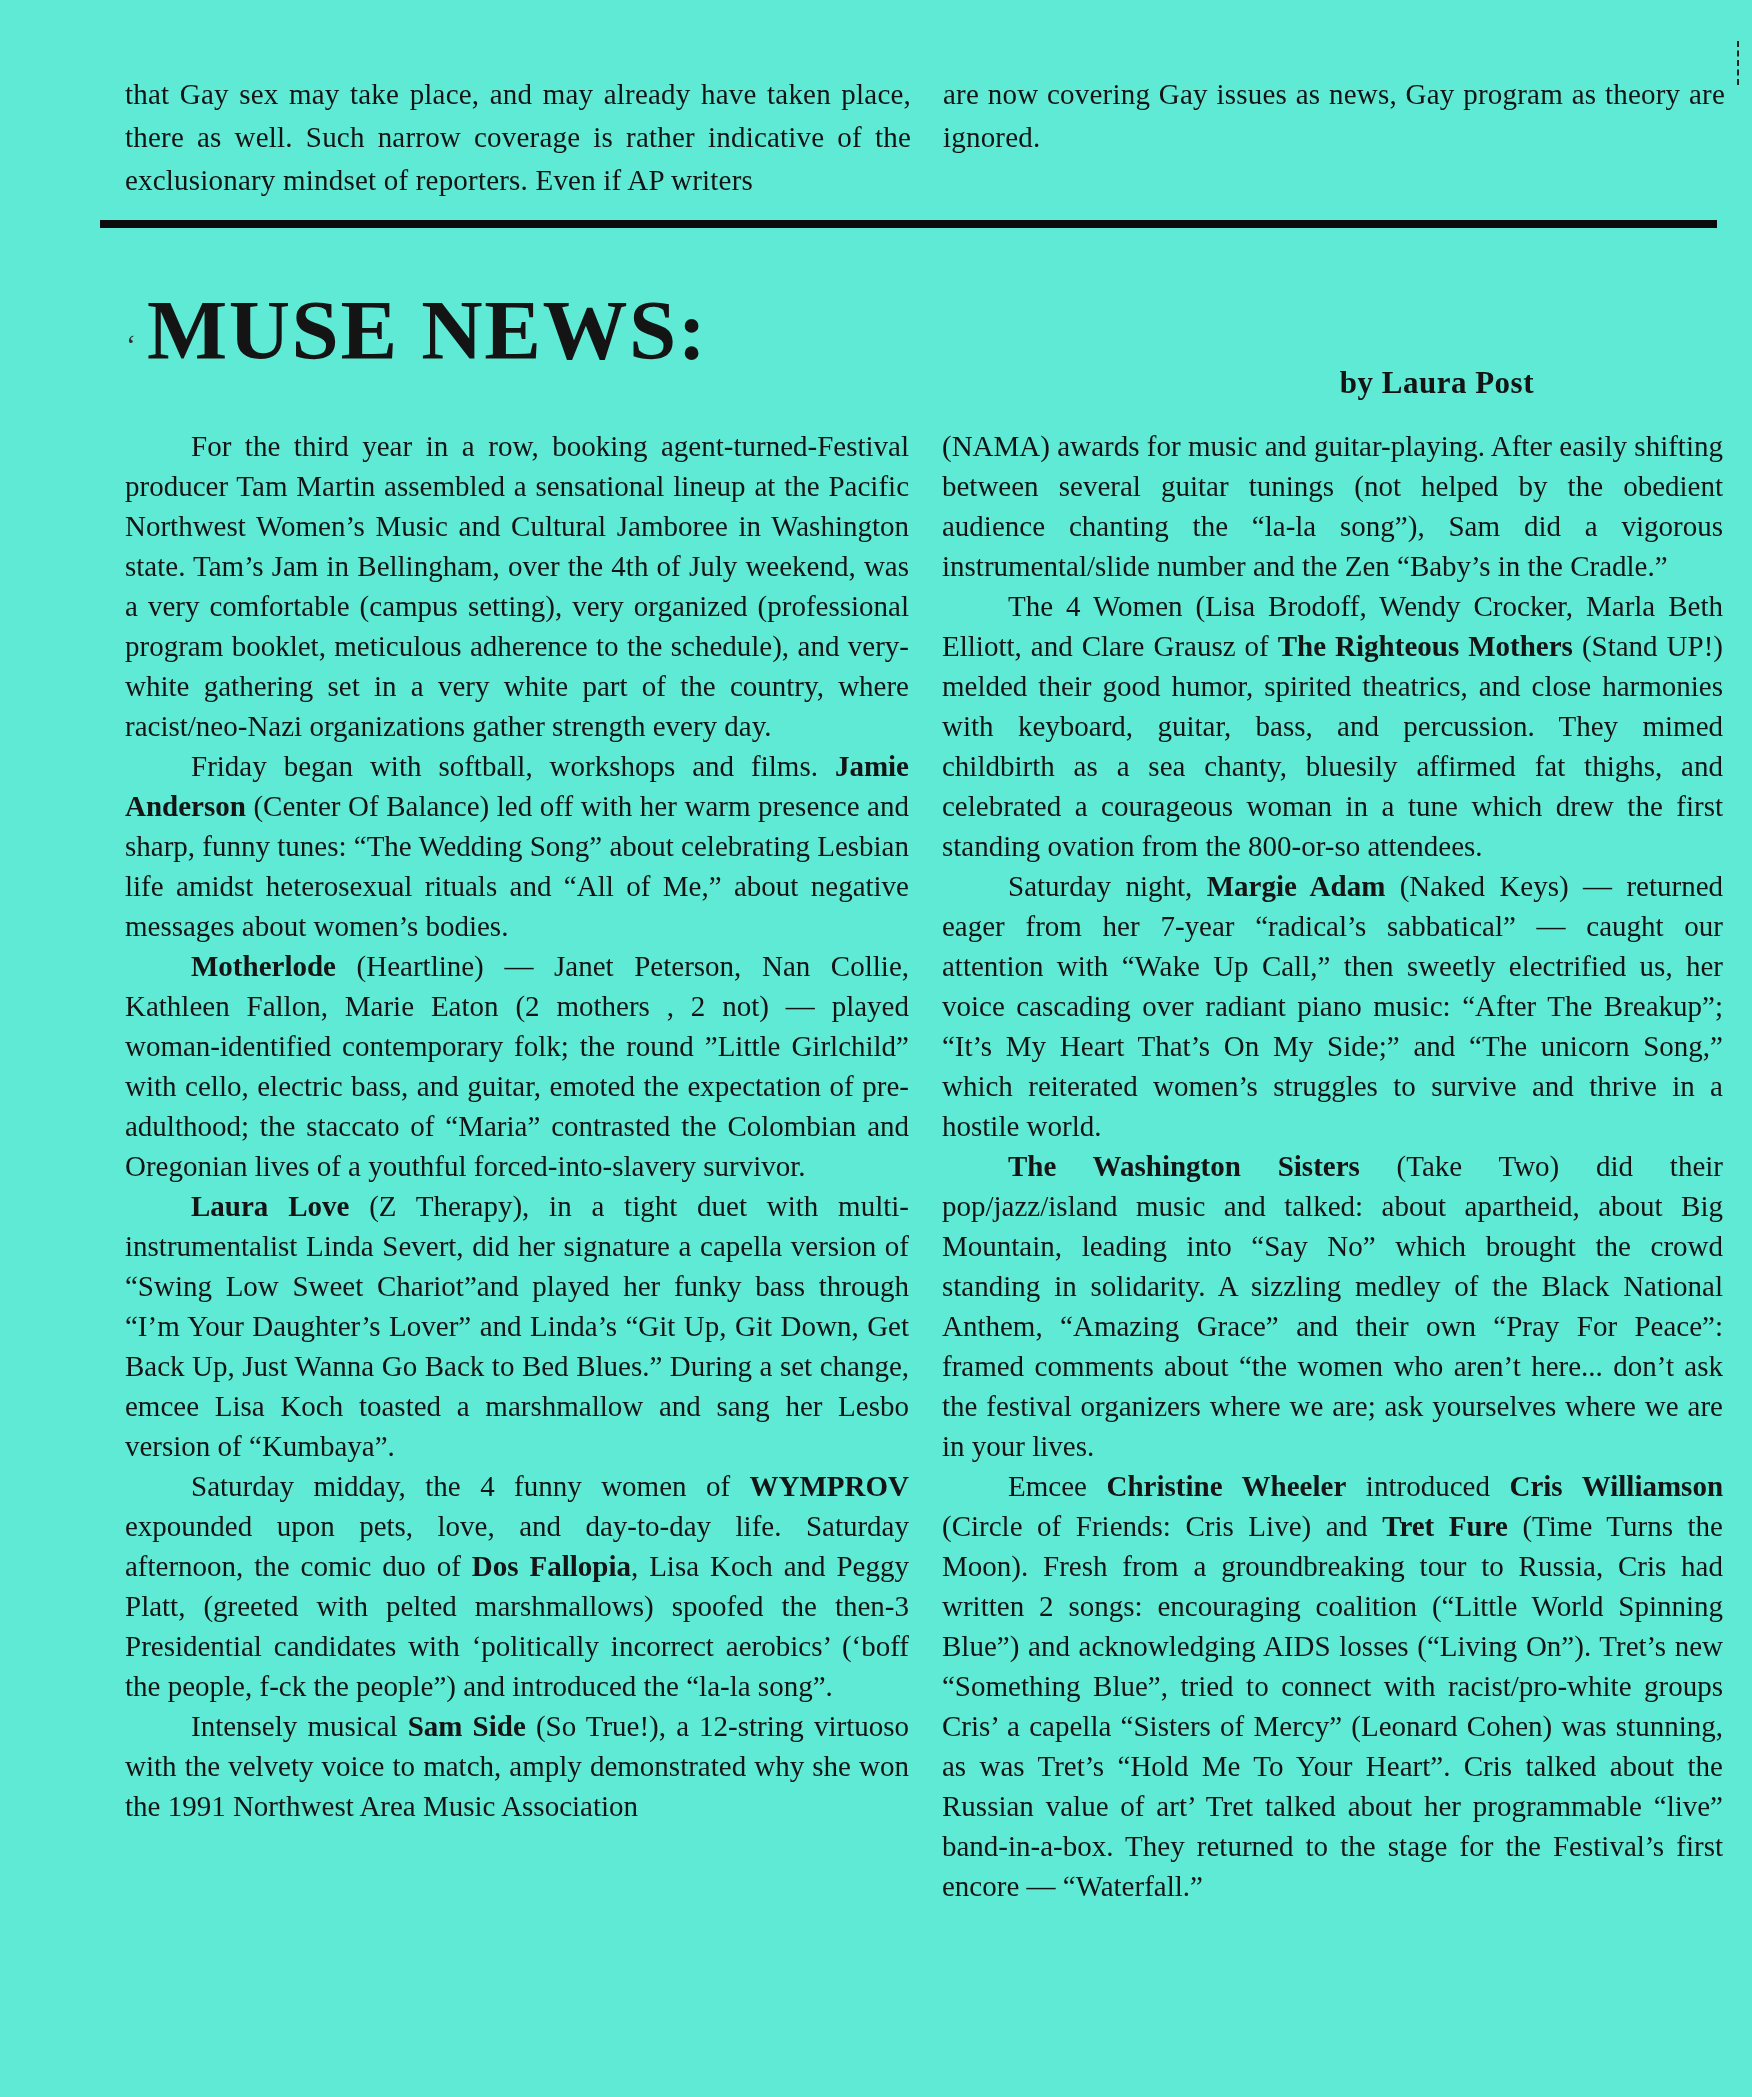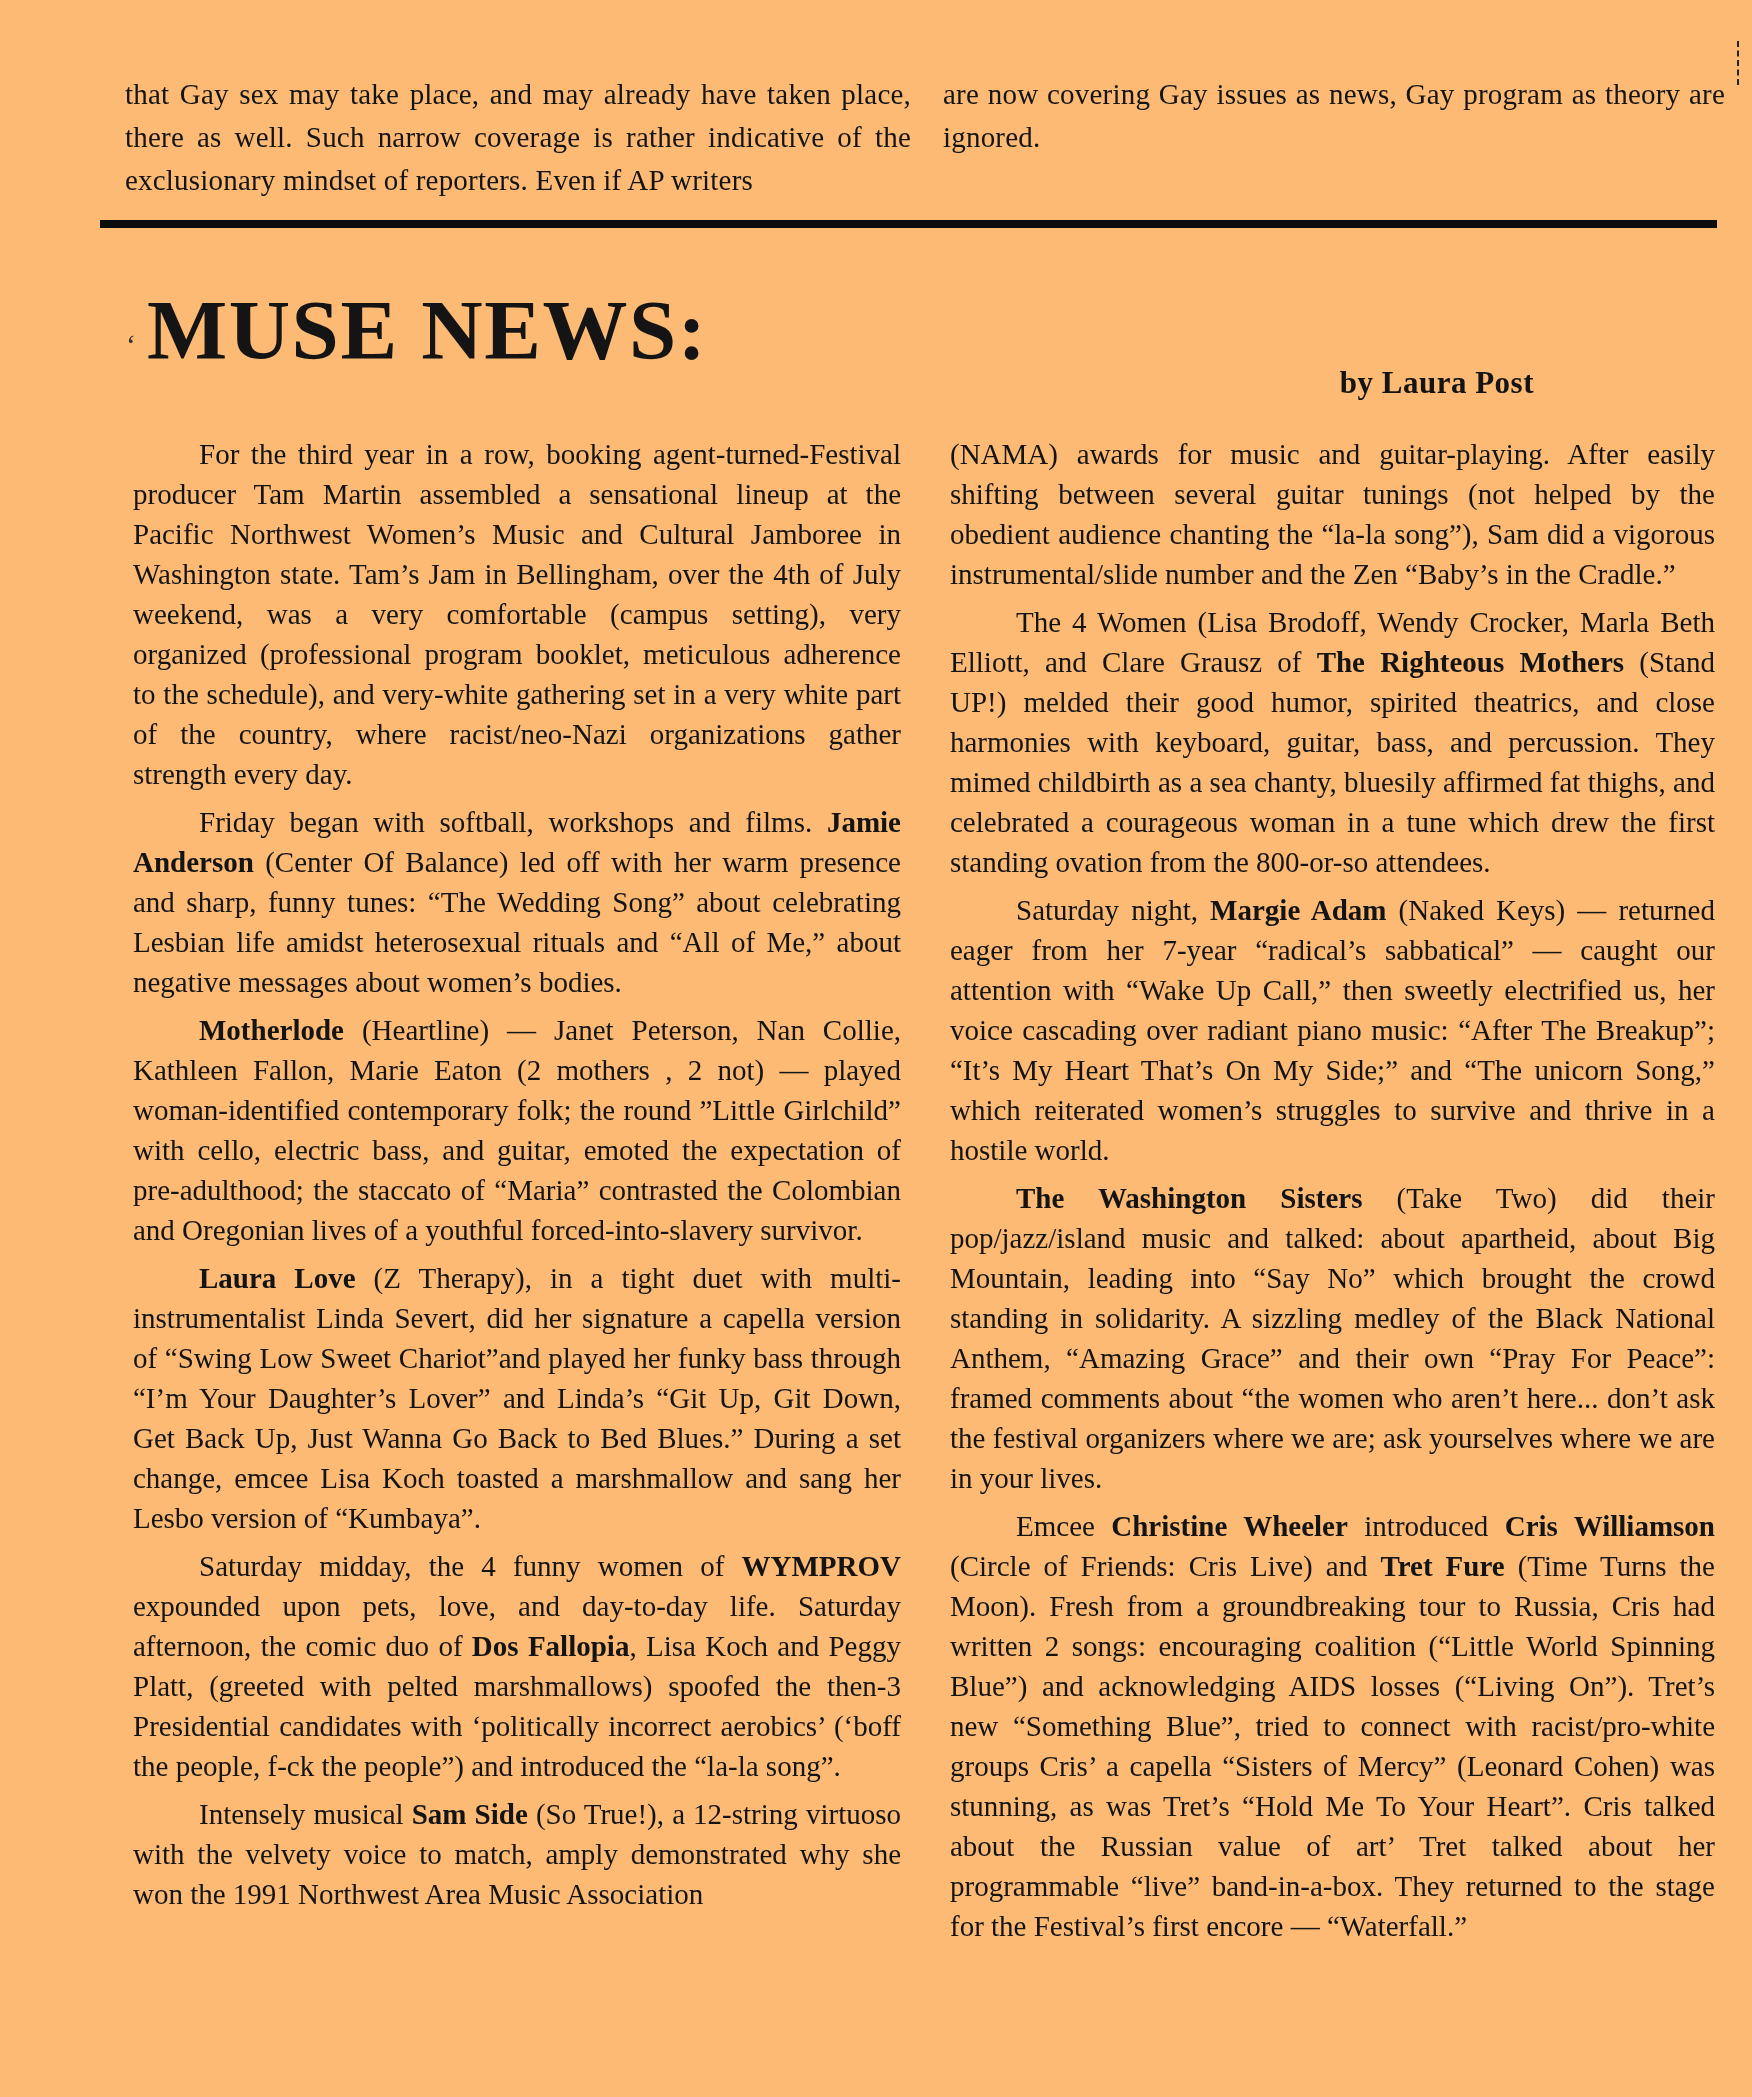--- a/index.html
+++ b/index.html
@@ -1,19 +1,19 @@
 <!DOCTYPE html>
 <html style="font-size:7.8px"><head>
 <meta charset="utf-8">
 <style>
   html,body{margin:0;padding:0;background:#e8e8e4;}
   .page{
     position:relative;
     width:1753px;height:2097px;
-    background:#fdba74;
+    background:#5eead4;
     font-family:"Liberation Serif", serif;
     color:#141414;
     overflow:hidden;
   }
   
   .cont{
     position:absolute;top:73px;
     font-size:29px;line-height:43px;
     text-align:justify;text-justify:inter-word;
     letter-spacing:0.2px;
@@ -47,21 +47,21 @@
     font-size:31px;font-weight:bold;letter-spacing:0.5px;
   }
   
   .col{
     position:absolute;top:426px;
     font-size:29px;line-height:40px;
     text-align:justify;text-justify:inter-word;
   }
   .col-0{left:125px;width:784px;}
   .col-1{left:942px;width:781px;}
-  .para{margin:8px;text-indent:66px;}
+  .para{margin:0;text-indent:66px;}
   .para.noindent{text-indent:0;}
   .b{font-weight:bold;}
   .i{}
   
   .vmark{
     position:absolute;left:1737px;top:41px;
     width:0;height:44px;
     border-left:2px dashed #222;
   }
 </style>

